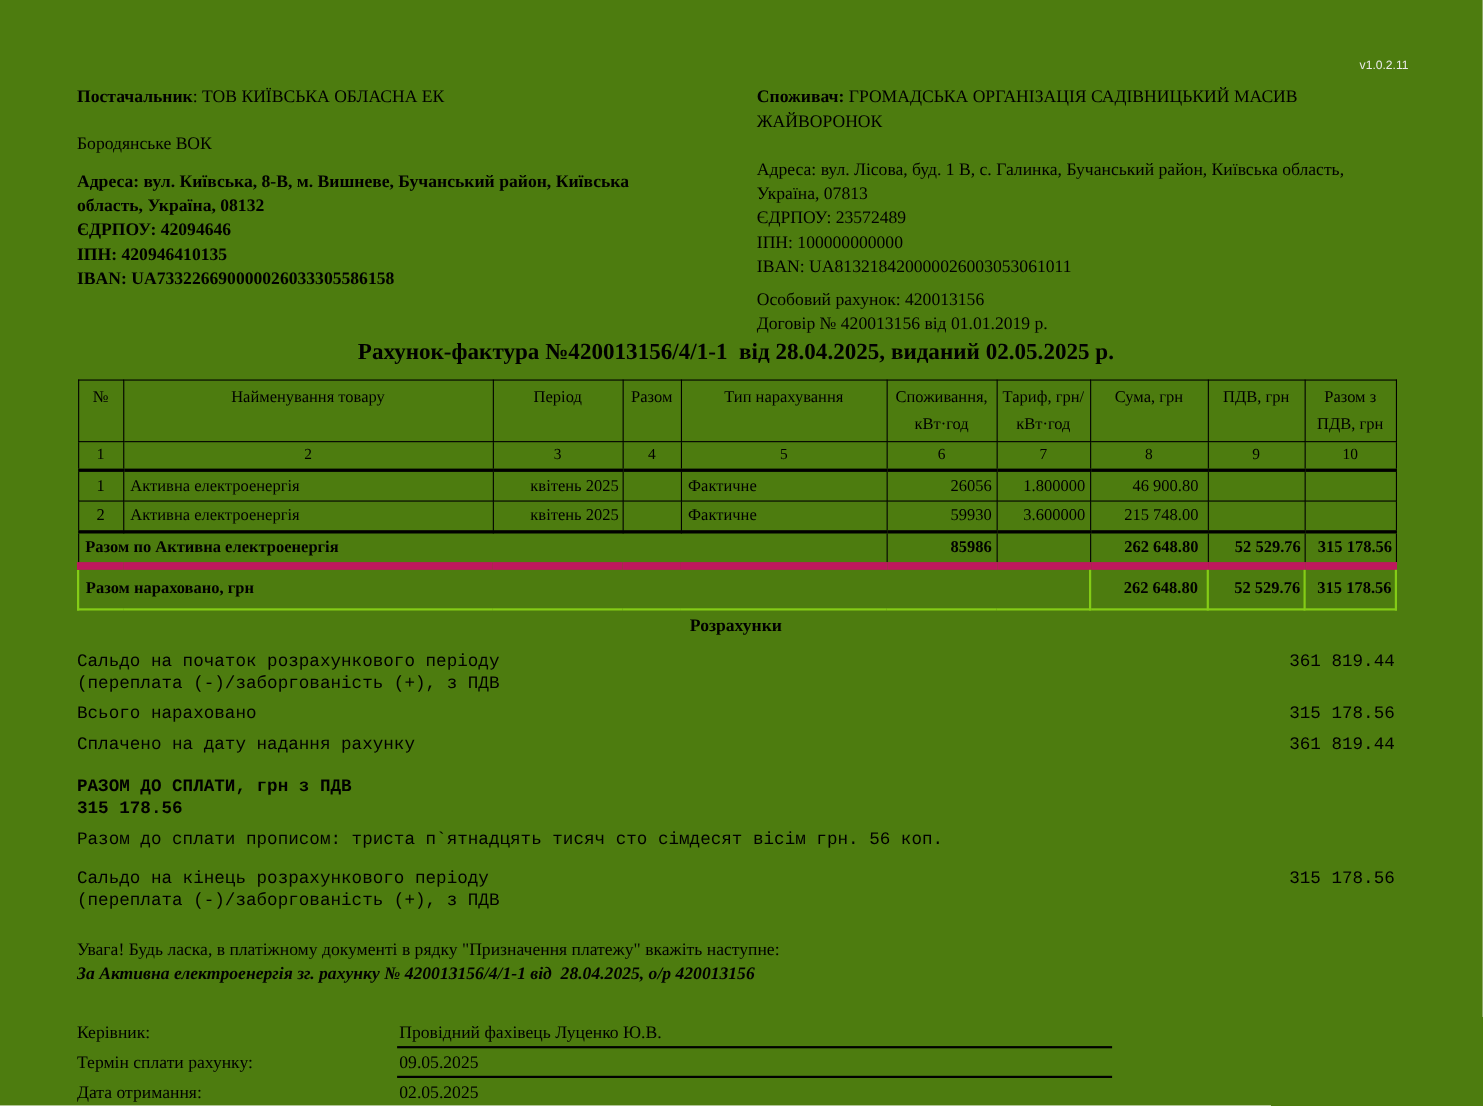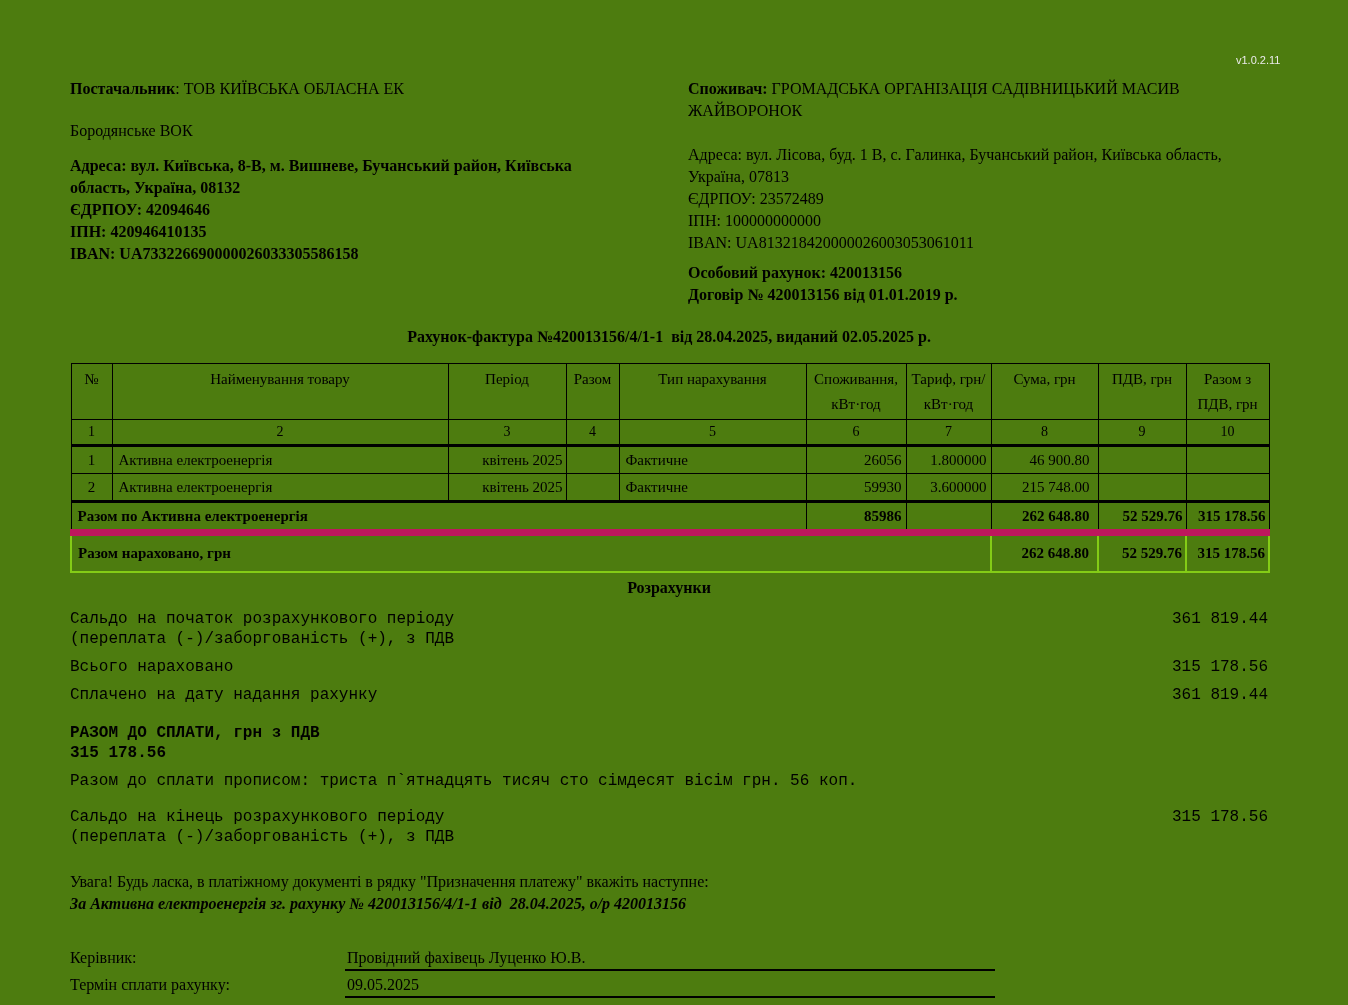--- a/index.html
+++ b/index.html
@@ -27,26 +27,25 @@
     color: #ebebeb;
     line-height: 11px;
   }
   .b { font-weight: bold; }
   .parties { display: flex; justify-content: space-between; }
   .party-left  { width: 565px; }
   .party-right { width: 580px; }
   .party-line2 { margin-top: 20px; }
   .addr-block-left  { margin-top: 13px; font-weight: bold; }
   .addr-block-right { margin-top: 22px; }
-  .account-block { margin-top: 8px; font-weight: bold; }
+  .account-block { margin-top: 8px; }
 
   .doc-title {
-    margin-top: 18px;
     text-align: center;
-    font-size: 16px;
+    font-size: 21px;
     font-weight: bold;
     line-height: 26px;
     white-space: pre-wrap;
   }
 
   table.inv {
     margin-top: 13px;
     width: 1198px;
     border-collapse: collapse;
     table-layout: fixed;
@@ -103,21 +102,21 @@
   .calc-row .calc-value { text-align: right; white-space: nowrap; }
   .calc-row.m10 { margin-top: 10px; }
   .calc-row.m8  { margin-top: 8px; }
   .calc-row.m18 { margin-top: 18px; flex-direction: column; }
   .calc-row.m16 { margin-top: 16px; }
 
   .notice { margin-top: 24px; line-height: 22px; }
   .notice .line2 { font-weight: bold; white-space: pre-wrap; font-style: italic; }
 
   .signatures { margin-top: 32px; }
-  .sig-row { display: flex; align-items: flex-end; margin-bottom: 3px; }
+  .sig-row { display: flex; align-items: flex-end; margin-bottom: 3px; gap: 16px; }
   .sig-label { width: 275px; line-height: 22px; padding-bottom: 2px; }
   .sig-value {
     width: 650px;
     height: 24px;
     line-height: 22px;
     border-bottom: 2px solid #000;
     padding-left: 2px;
   }
   .sig-note { margin-left: 10px; line-height: 22px; padding-bottom: 2px; }
 </style>

